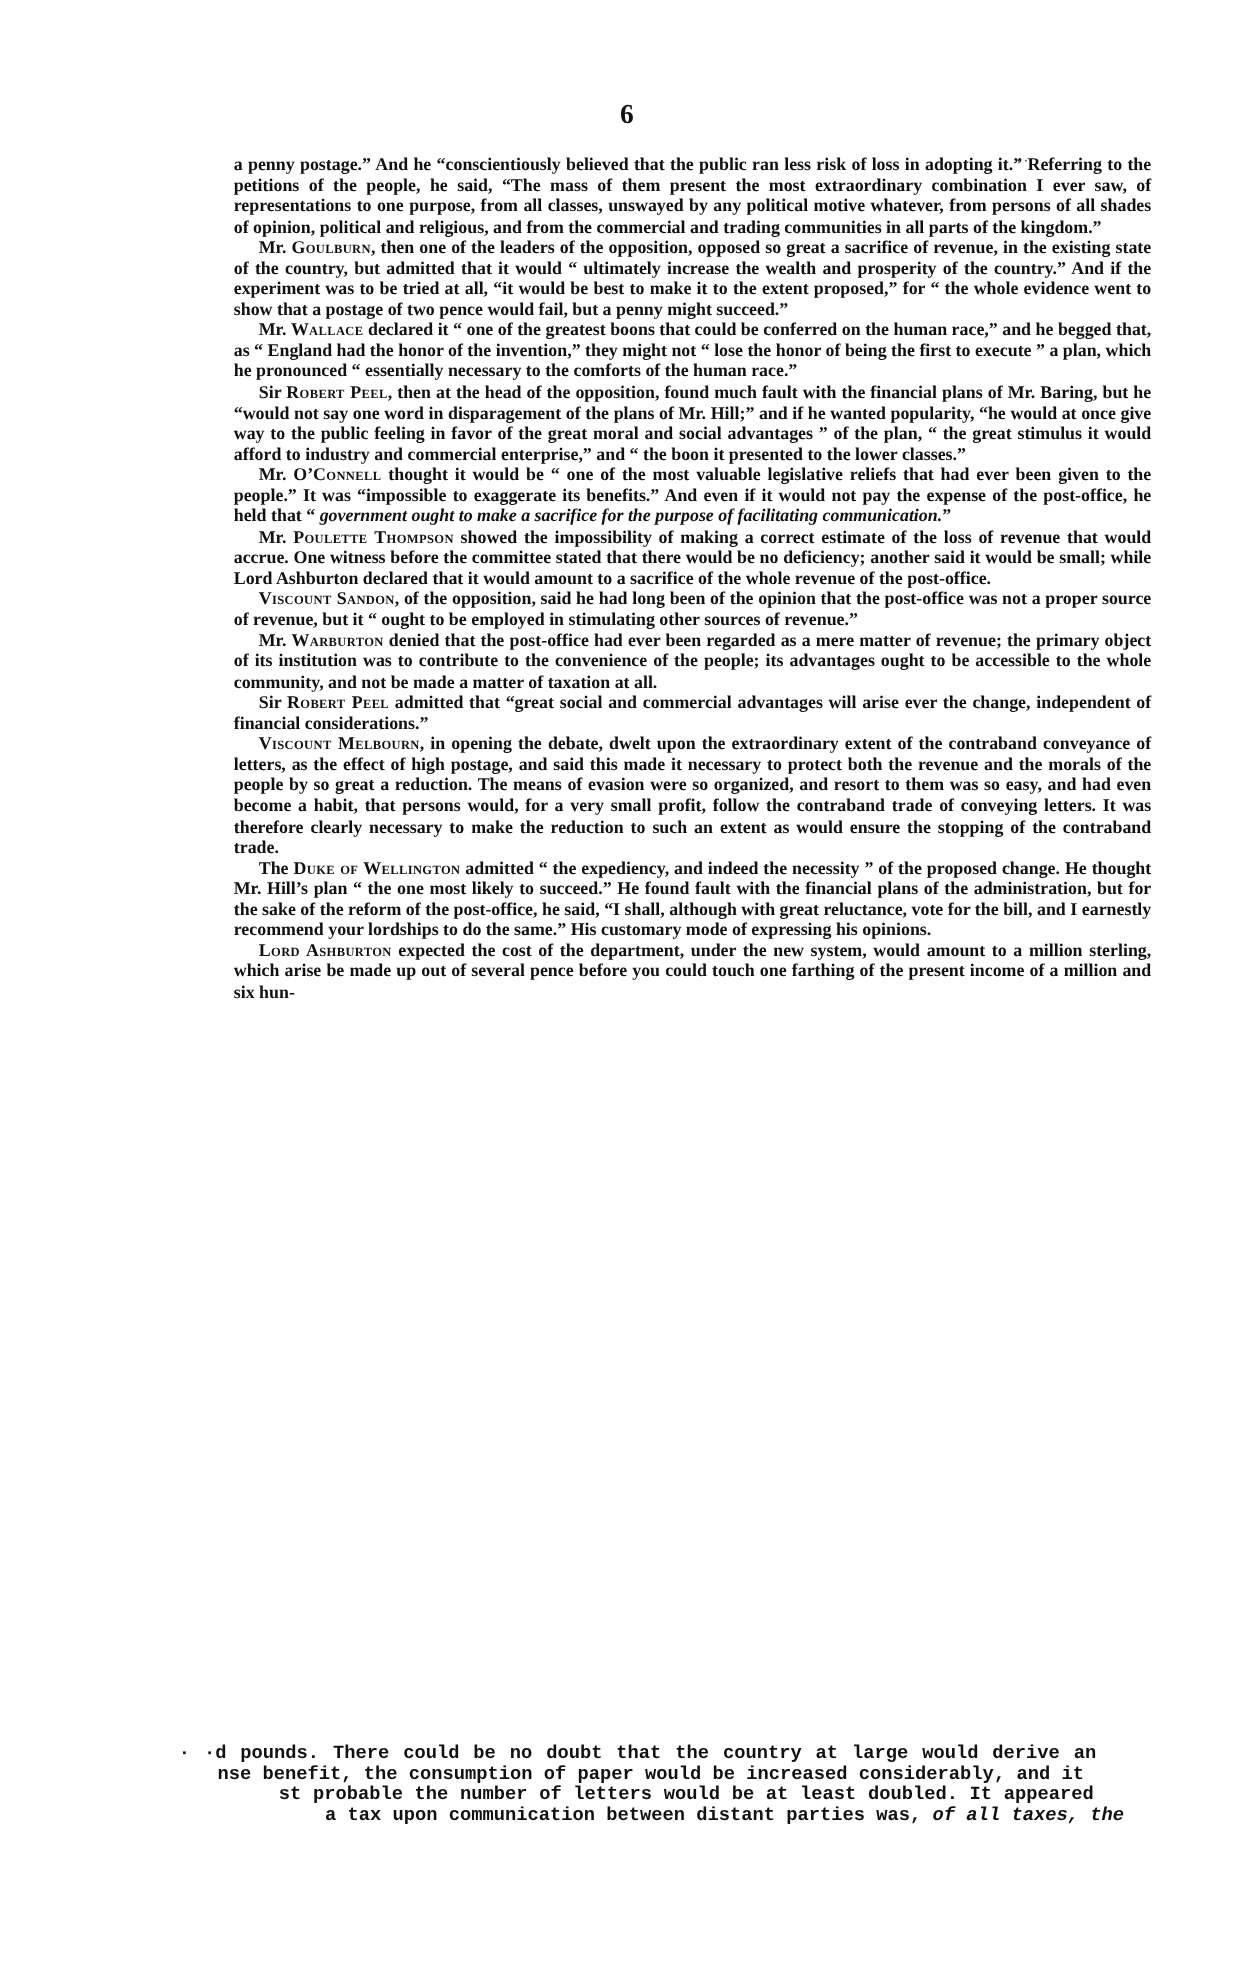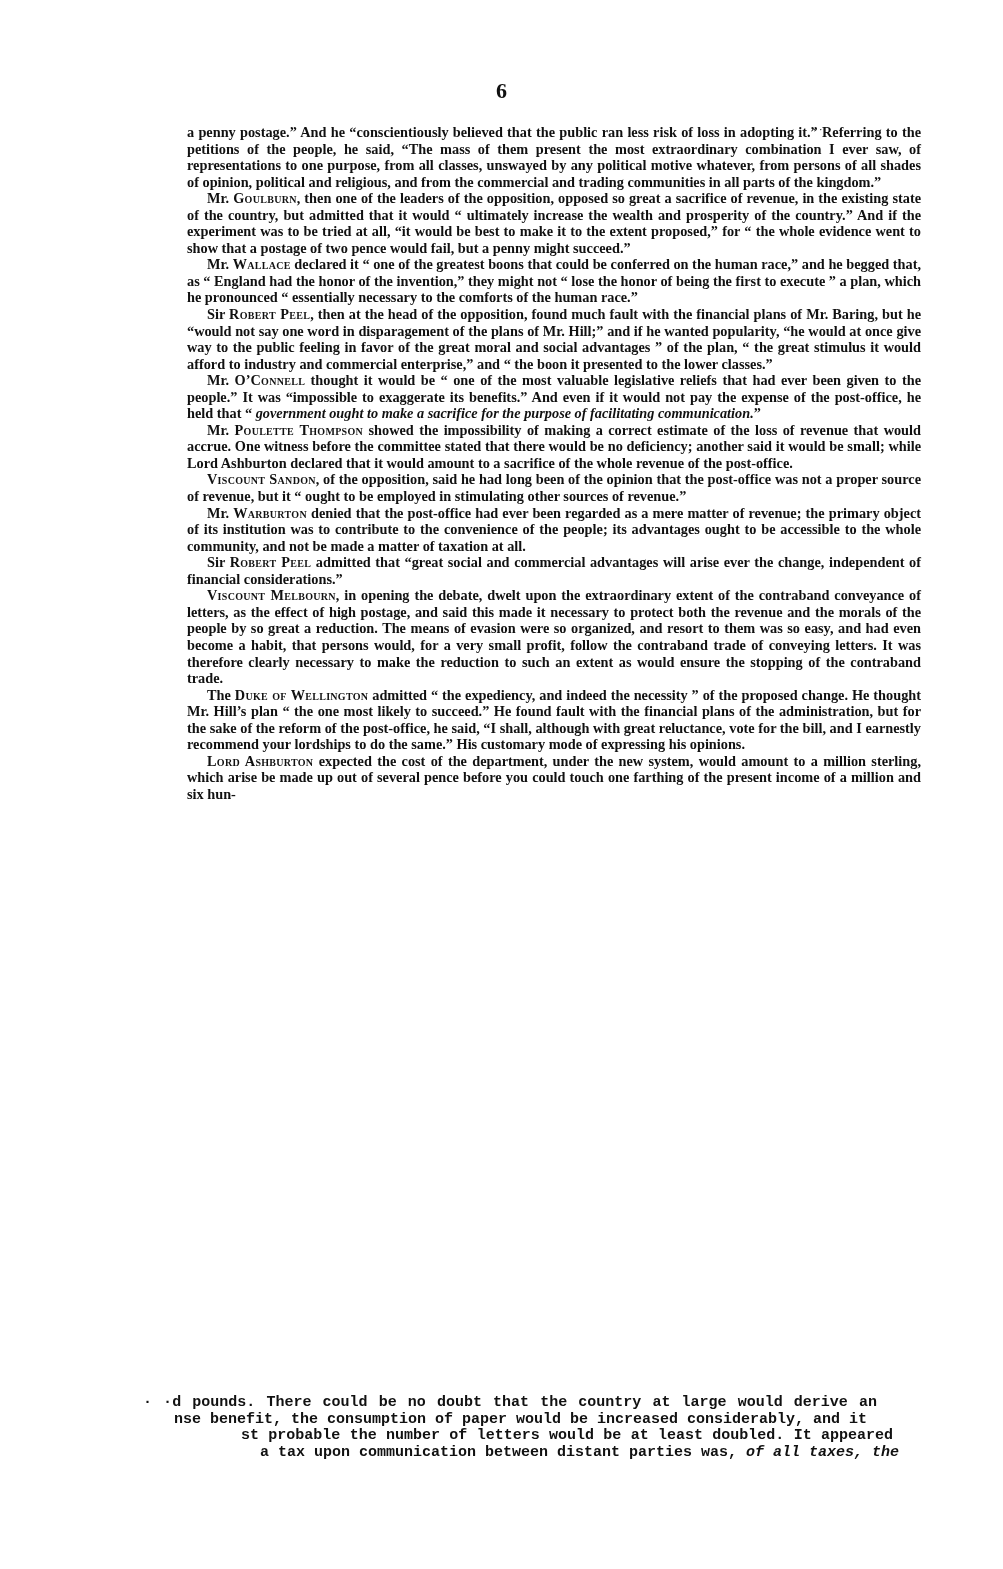--- a/index.html
+++ b/index.html
@@ -49,16 +49,16 @@
       <p><span>Mr. </span><span class="sc">Warburton</span><span> denied that the post-office had ever been regarded as a mere matter of revenue; the primary object of its institution was to contribute to the convenience of the people; its advantages ought to be accessible to the whole community, and not be made a matter of taxation at all.</span></p>
       <p><span>Sir </span><span class="sc">Robert Peel</span><span> admitted that “great social and commercial advantages will arise ever the change, independent of financial considerations.”</span></p>
       <p><span class="sc">Viscount Melbourn</span><span>, in opening the debate, dwelt upon the extraordinary extent of the contraband conveyance of letters, as the effect of high postage, and said this made it necessary to protect both the revenue and the morals of the people by so great a reduction.  The means of evasion were so organized, and resort to them was so easy, and had even become a habit, that persons would, for a very small profit, follow the contraband trade of conveying letters.  It was therefore clearly necessary to make the reduction to such an extent as would ensure the stopping of the contraband trade.</span></p>
       <p><span>The </span><span class="sc">Duke of Wellington</span><span> admitted “ the expediency, and indeed the necessity ” of the proposed change.  He thought Mr. Hill’s plan “ the one most likely to succeed.”  He found fault with the financial plans of the administration, but for the sake of the reform of the post-office, he said, “I shall, although with great reluctance, vote for the bill, and I earnestly recommend your lordships to do the same.”  His customary mode of expressing his opinions.</span></p>
       <p><span class="sc">Lord Ashburton</span><span> expected the cost of the department, under the new system, would amount to a million sterling, which arise be made up out of several pence before you could touch one farthing of the present income of a million and six hun-</span></p>
     </div>
 
   <div id="torn-block">
       <div class="torn" style="top: 1395px; left: 143px; width: 734px; text-align: justify; text-align-last: justify;"><span>·  ∙d pounds.   There could be no doubt that the country at large would derive an</span></div>
       <div class="torn" style="top: 1412px; left: 174px; width: 687px; text-align: justify; text-align-last: justify;"><span>nse benefit, the consumption of paper would be increased considerably, and it</span></div>
-      <div class="torn" style="top: 1428px; left: 241px; width: 652px; text-align: justify; text-align-last: justify;"><span>st probable the number of letters would be at least doubled.  It appeared</span></div>
+      <div class="torn" style="top: 1428px; left: 223px; width: 652px; text-align: justify; text-align-last: justify;"><span>st probable the number of letters would be at least doubled.  It appeared</span></div>
       <div class="torn" style="top: 1445px; left: 260px; width: 617px; text-align: justify; text-align-last: justify;"><span>a tax upon communication between distant parties was, </span><em>of all taxes, the</em></div>
     </div>
 </div>
 
 </body></html>

